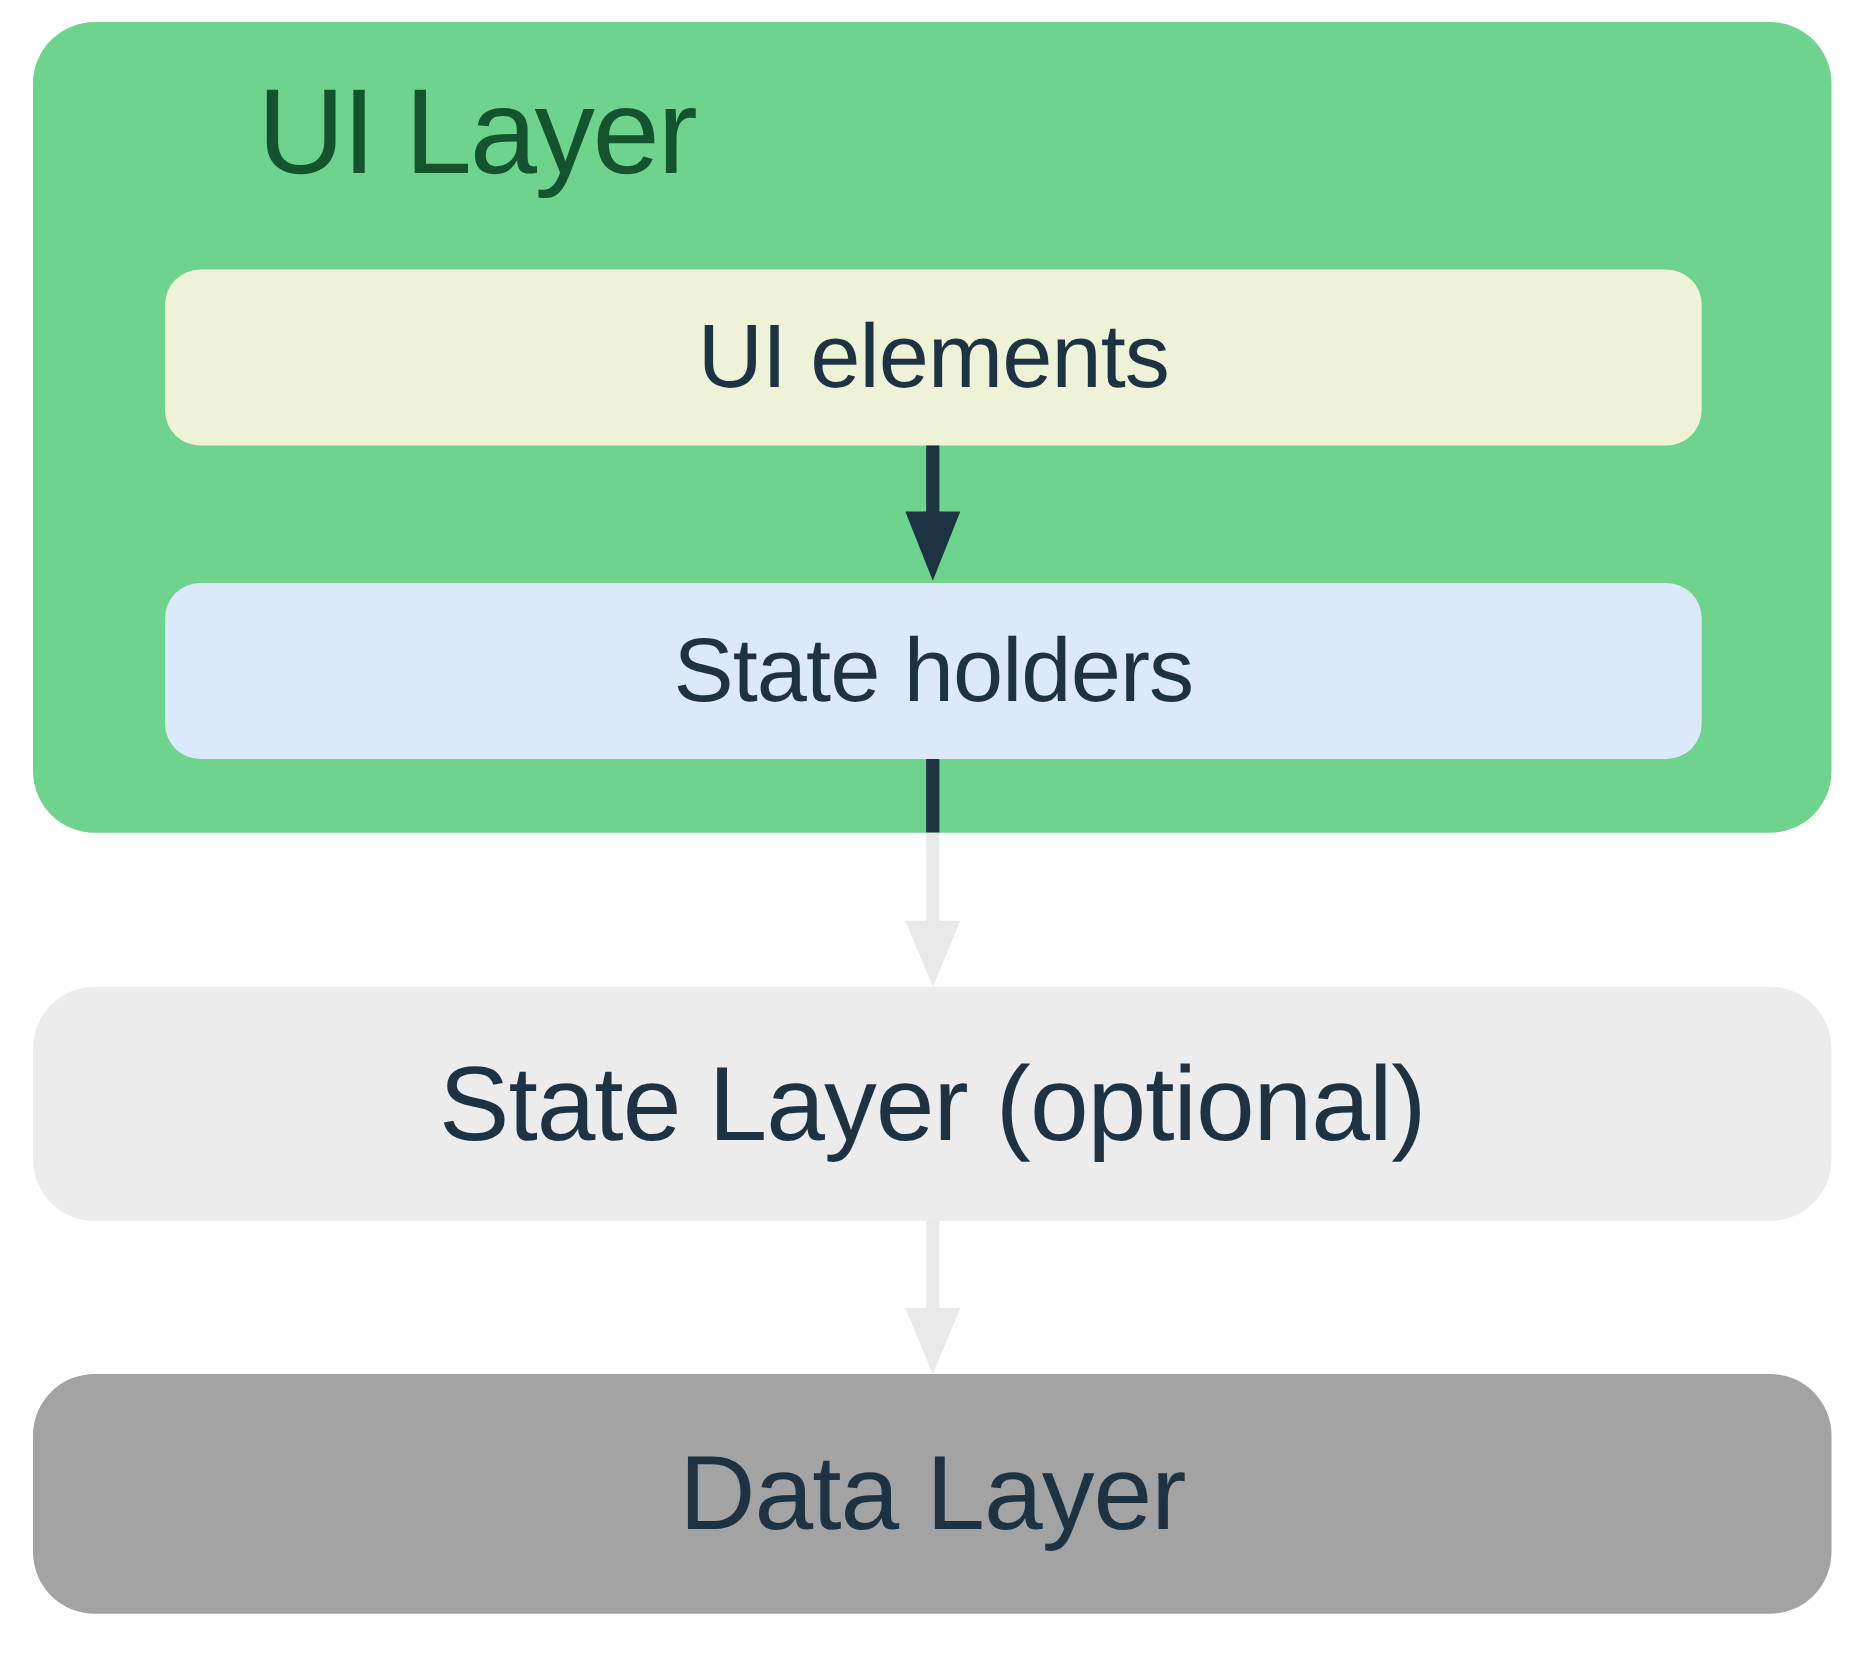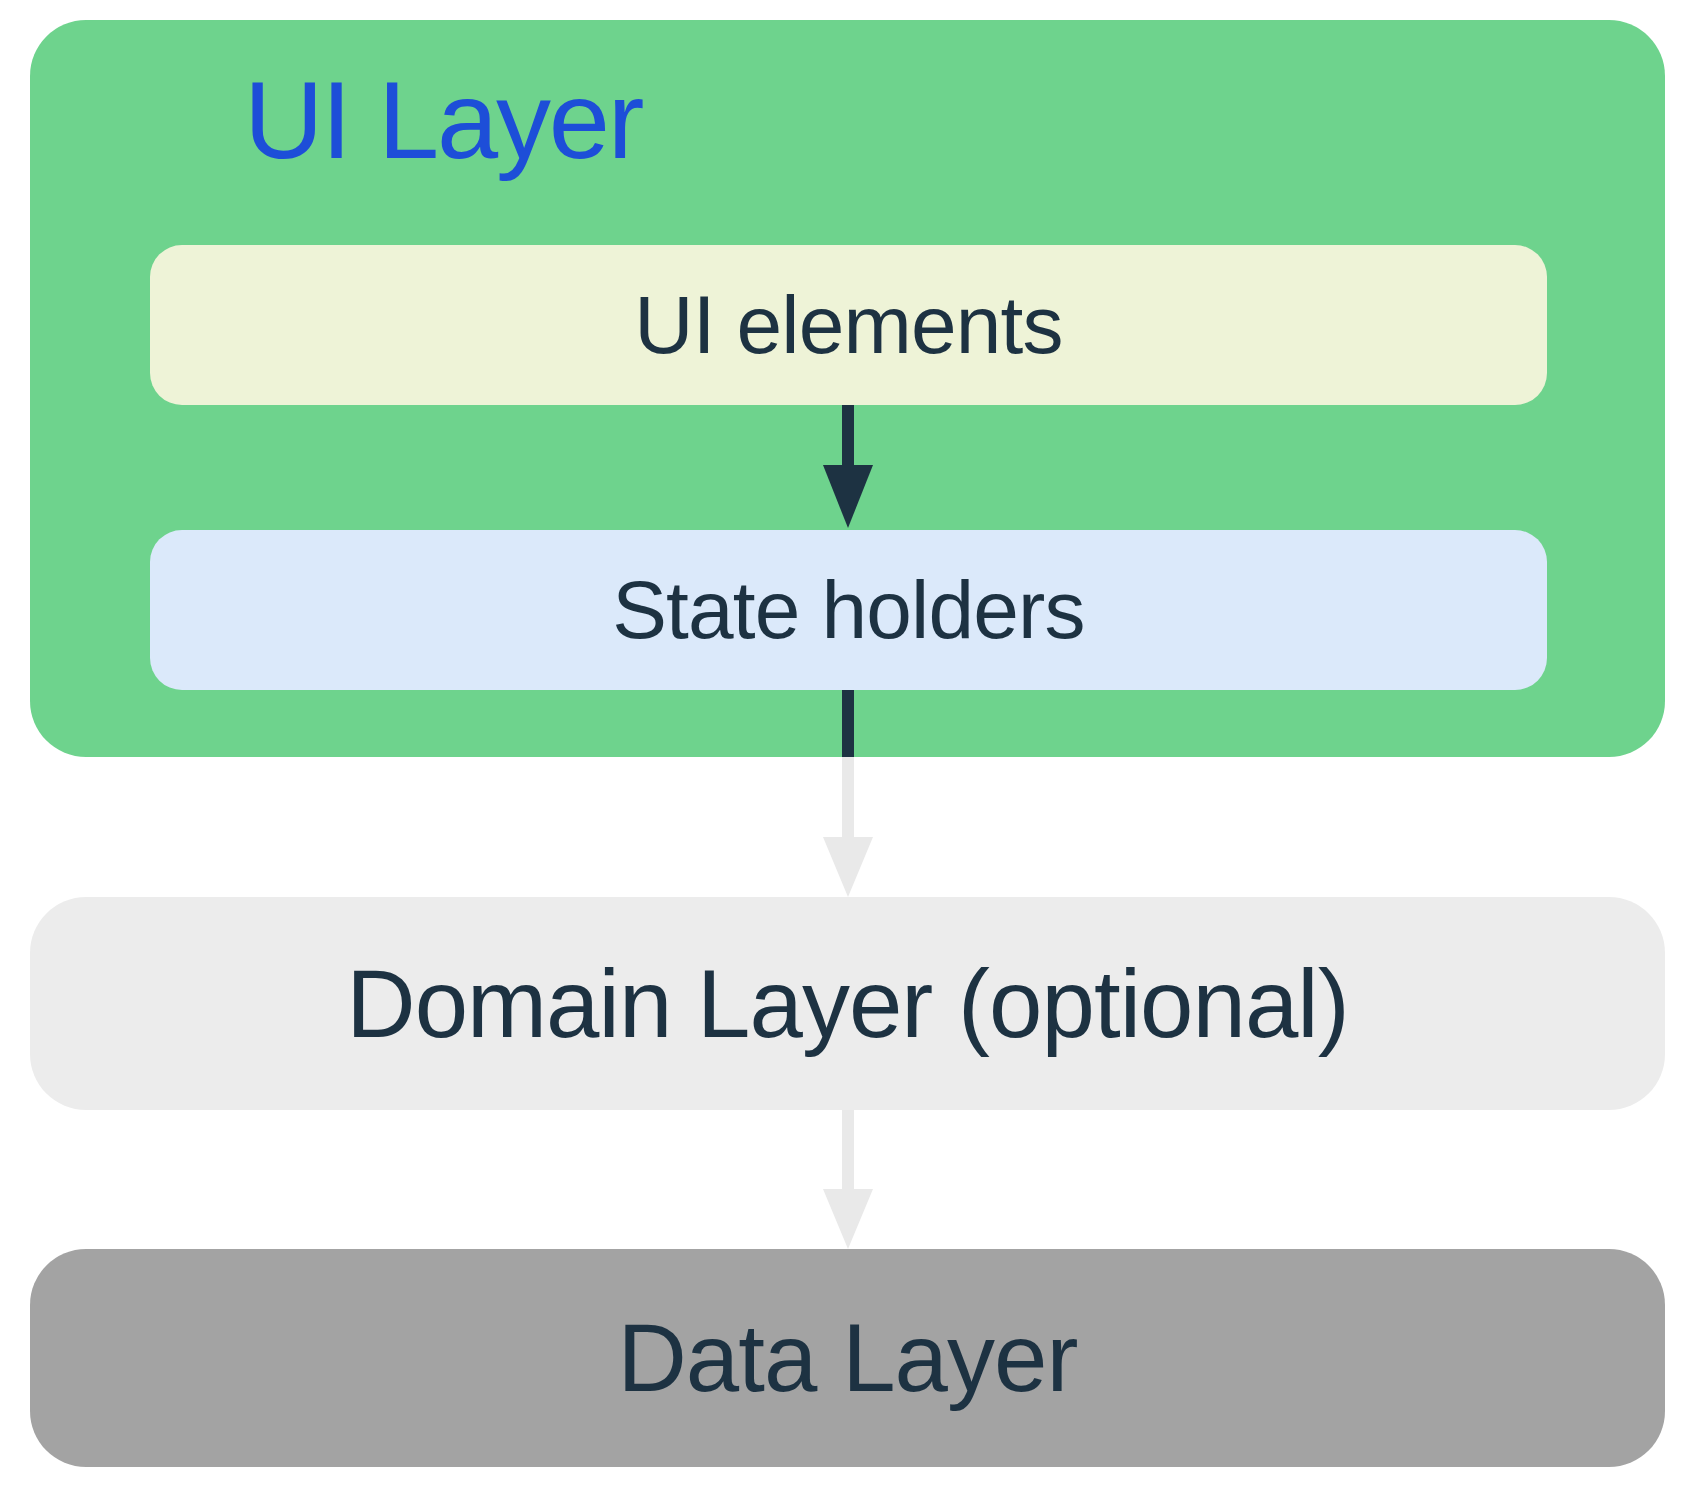--- a/index.html
+++ b/index.html
@@ -19,26 +19,26 @@
     border-radius: 56px;
     box-sizing: border-box;
   }
   .ui-layer {
     top: 20px;
     height: 737px;
     background: #6ed38d;
   }
   .ui-layer-title {
     position: absolute;
-    left: 214px;
+    left: 204px;
     top: 34px;
     font-size: 110px;
     line-height: 1.2;
     letter-spacing: -0.02em;
-    color: #1d4ed8;
+    color: #14532d;
     white-space: nowrap;
   }
   .inner-box {
     position: absolute;
     left: 120px;
     width: 1397px;
     height: 160px;
     border-radius: 32px;
     display: flex;
     align-items: center;
@@ -118,21 +118,21 @@
   </div>
 
   <div class="stem dark stem-1"></div>
   <div class="head dark-head head-1"></div>
 
   <div class="stem dark stem-2a"></div>
   <div class="stem light stem-2b"></div>
   <div class="head light-head head-2"></div>
 
   <div class="layer-box domain-layer">
-    <span>Domain Layer (optional)</span>
+    <span>State Layer (optional)</span>
   </div>
 
   <div class="stem light stem-3"></div>
   <div class="head light-head head-3"></div>
 
   <div class="layer-box data-layer">
     <span>Data Layer</span>
   </div>
 
 </div>

